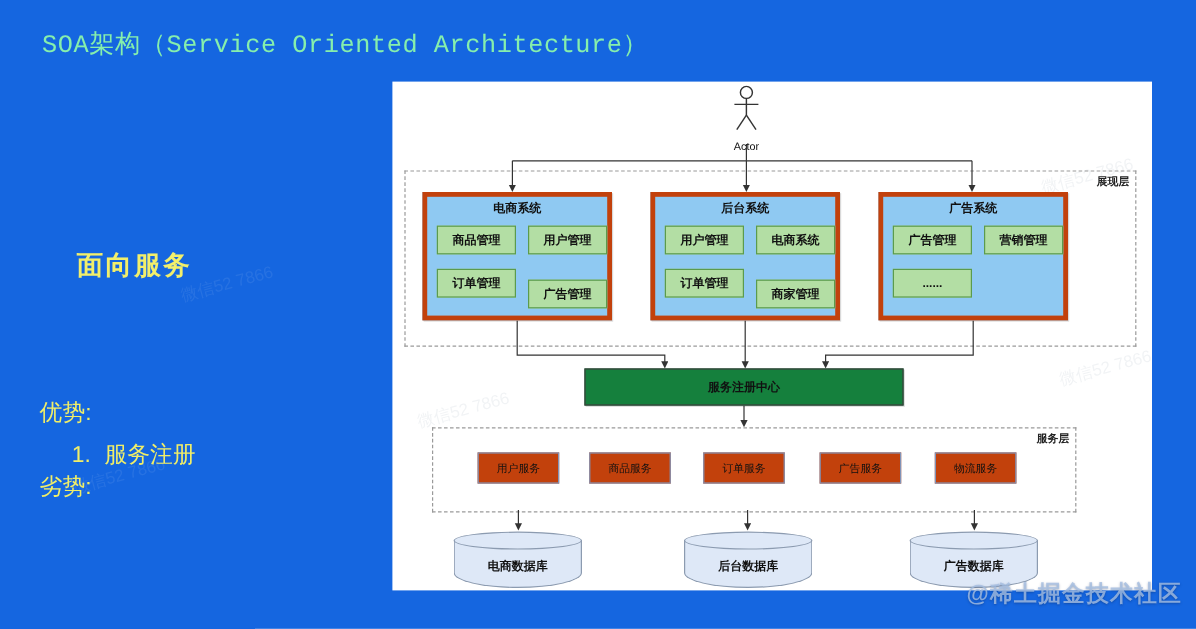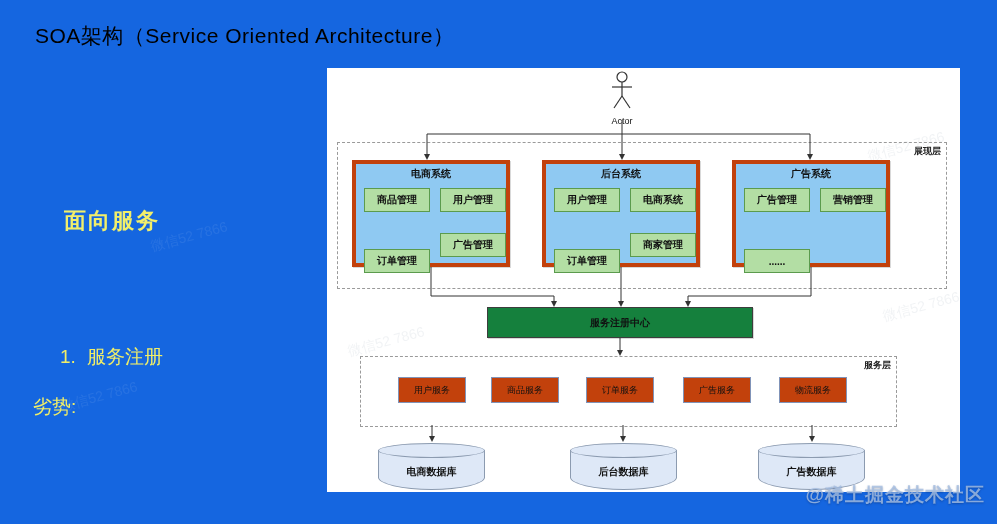--- a/index.html
+++ b/index.html
@@ -2,22 +2,22 @@
 <html><head>
 <meta charset="utf-8">
 <style>
   html,body{margin:0;padding:0;}
   body{
     width:997px;height:524px;position:relative;overflow:hidden;
     background:#1566E0;
     font-family:"Liberation Sans","DejaVu Sans",sans-serif;
   }
   .page-title{
-    position:absolute;left:35px;top:22px;color:#000000;
-    font-size:21px;letter-spacing:.5px;
+    position:absolute;left:35px;top:22px;color:#86efac;
+    font-size:21px;letter-spacing:.5px;font-family:Liberation Mono, monospace;
   }
   .headline{
     position:absolute;left:64px;top:206px;color:#F2EF6B;
     font-size:22px;font-weight:bold;letter-spacing:2px;
   }
   .notes{position:absolute;left:33px;color:#F0EE68;font-size:19px;line-height:23px;}
   .notes .nt{margin:0 0 1px 0;}
   .notes ol{margin:12px;padding-left:36px;list-style:decimal;}
   .notes li{padding-left:6px;}
   
@@ -38,21 +38,21 @@
     position:absolute;top:3px;left:0;width:100%;text-align:center;
     font-size:10px;font-weight:bold;color:#111;
   }
   .module{
     position:absolute;width:66px;height:24px;
     background:#B3DEA4;border:1px solid #5B9B4D;box-sizing:border-box;
     display:flex;align-items:center;justify-content:center;
     font-size:10px;font-weight:bold;color:#111;
   }
   .m-tl{left:8px;top:24px;} .m-tr{left:84px;top:24px;}
-  .m-bl{left:8px;top:85px;text-align:center;} .m-br{left:84px;top:69px;}
+  .m-bl{left:8px;top:60px;text-align:center;} .m-br{left:84px;top:69px;}
   .registry{
     position:absolute;left:160px;top:239px;width:266px;height:31px;
     background:#15803d;border:1px solid #3d3d3d;box-sizing:border-box;
     display:flex;align-items:center;justify-content:center;
     font-size:10px;font-weight:bold;color:#111;
     box-shadow:1px 1px 0 rgba(0,0,0,.15);
   }
   .svc{
     position:absolute;top:309px;width:68px;height:26px;
     background:#c2410c;border:1px solid #8093B8;box-sizing:border-box;
@@ -92,20 +92,21 @@
 <body>
 
 <div class="stamp on-blue" style="left:150px;top:228px;">微信52 7866</div>
 <div class="stamp on-blue" style="left:60px;top:388px;">微信52 7866</div>
 
 <div class="page-title">SOA架构（Service Oriented Architecture）</div>
 
 <div class="headline">面向服务</div>
 
 <div class="notes" style="top:333px;">
+  <div class="nt">优势:</div>
   <ol>
     <li>服务注册</li>
   </ol>
 </div>
 
 <div class="notes" style="top:395px;">
   <div class="nt">劣势:</div>
 </div>
 
 <div class="panel">

